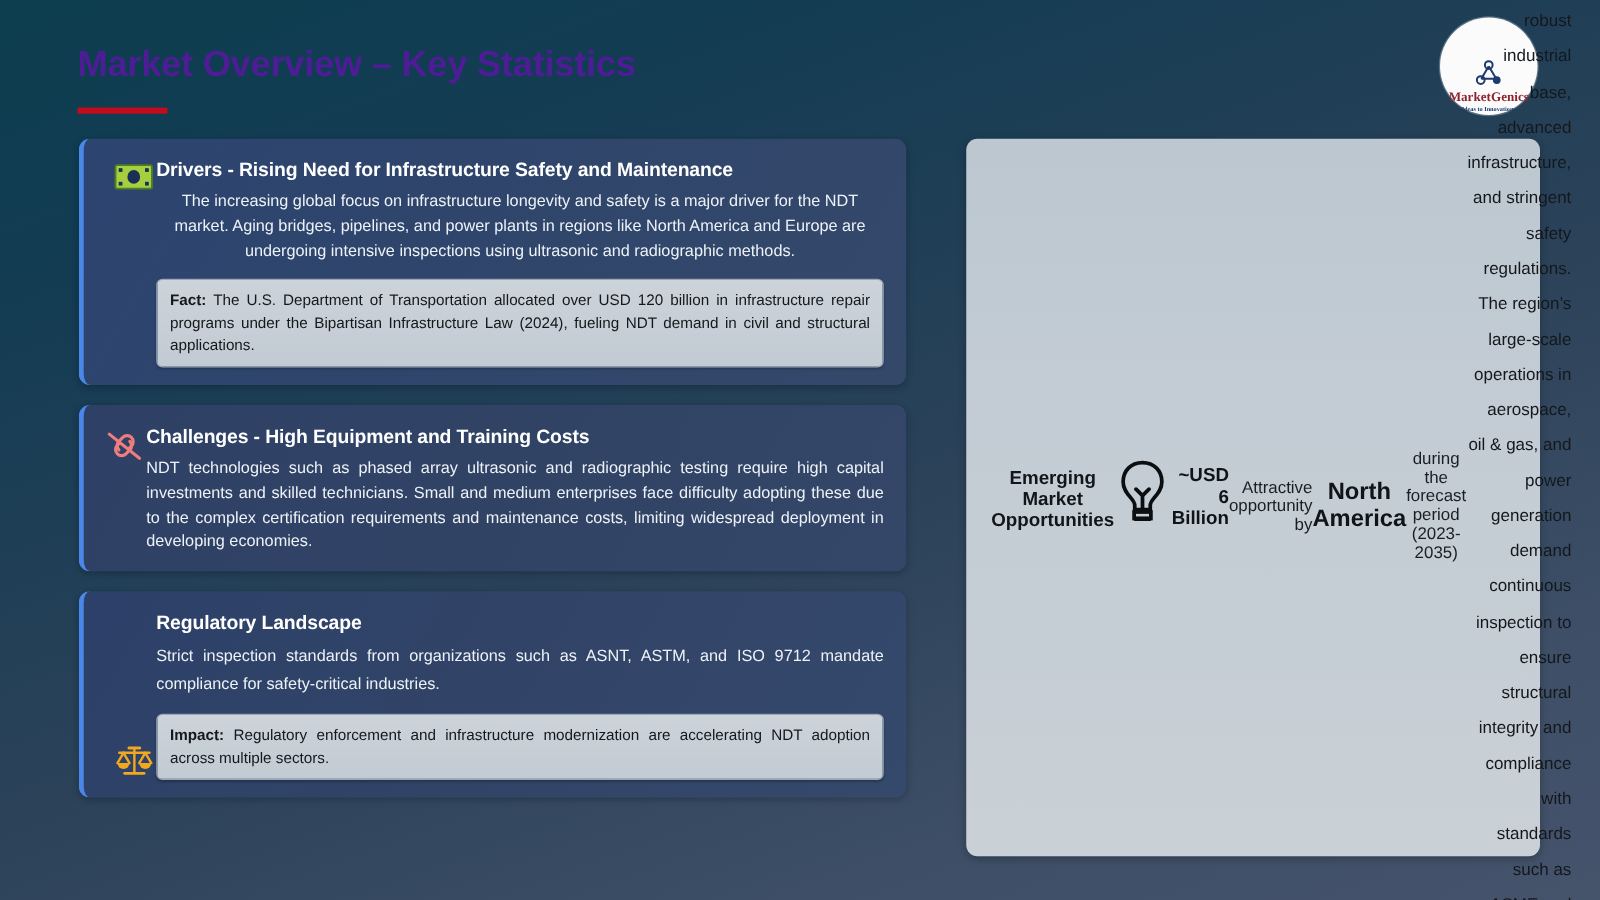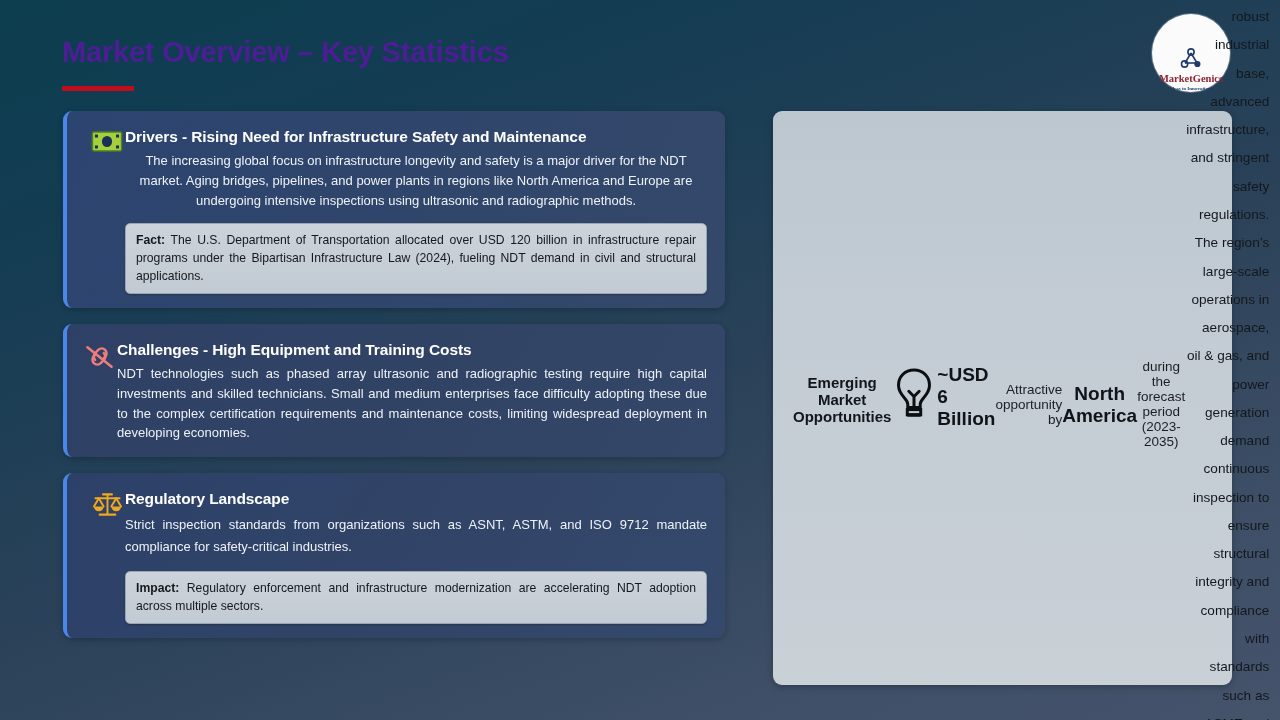--- a/index.html
+++ b/index.html
@@ -46,21 +46,21 @@
     position:relative;
     background: linear-gradient(120deg, #2c4470 0%, #2f456b 45%, #34496a 100%);
     border-left:4px solid #4a87e8;
     border-radius:9px;
     padding:16px 18px 14px 24px;
     box-shadow:0 2px 6px rgba(0,0,0,.22);
     margin-bottom:16px;
     display:flex; 
   }
   .card.c2 { background:linear-gradient(120deg,#2e4065 0%,#314365 50%,#344769 100%);padding-left:16px; }
-  .card.c3 { background:linear-gradient(120deg,#2d4069 0%,#314467 50%,#35496c 100%); }
+  .card.c3 { background:linear-gradient(120deg,#2d4069 0%,#314467 50%,#35496c 100%);align-items:flex-end; }
 
   .card-icon { flex:0 0 34px; width:34px; padding-top:2px; }
   .card-icon svg { display:block; }
   .card-body { flex:1 1 auto; min-width:0; }
 
   .card-title {
     font-size:15.5px; font-weight:bold; color:#ffffff;
     line-height:1.25; margin-bottom:5px; letter-spacing:-0.1px;
   }
   .card-text {
@@ -91,21 +91,21 @@
     padding:14px 20px 16px 20px;
     box-shadow:0 2px 7px rgba(0,0,0,.25);
     display:flex; flex-direction:row; align-items:center;
   }
   #panel-title {
     font-size:15px; font-weight:bold; color:#12161a;
     text-align:center; margin-top:4px;
   }
   #bulb { margin:16px 0 14px 0; }
   #panel-value {
-    font-size:19px; font-weight:bold; color:#101418; text-align:left;
+    font-size:15px; font-weight:bold; color:#101418; text-align:right;
   }
   #panel-value-sub {
     font-size:13.5px; color:#1b1f24; text-align:right; margin-top:14px;
   }
   #panel-region {
     font-size:19px; font-weight:bold; color:#101418; text-align:center; margin-top:15px;
   }
   #panel-region-sub {
     font-size:13.5px; color:#1b1f24; text-align:center; margin-top:14px;
   }

